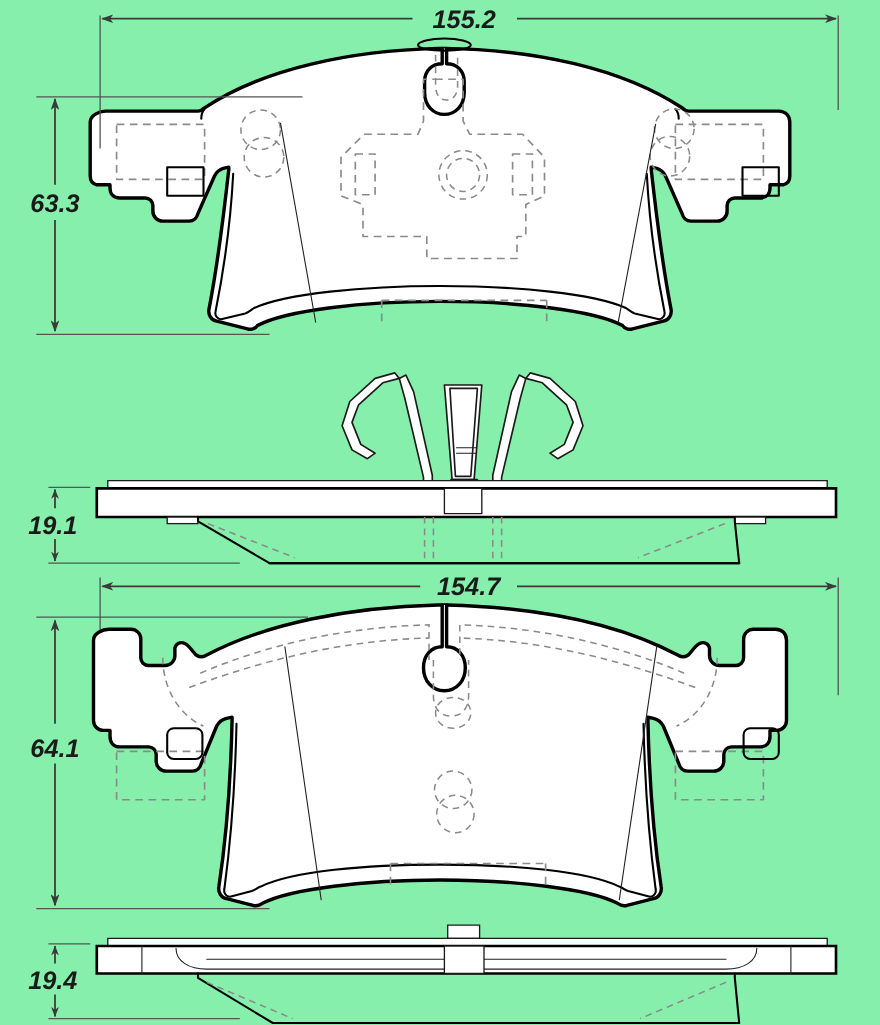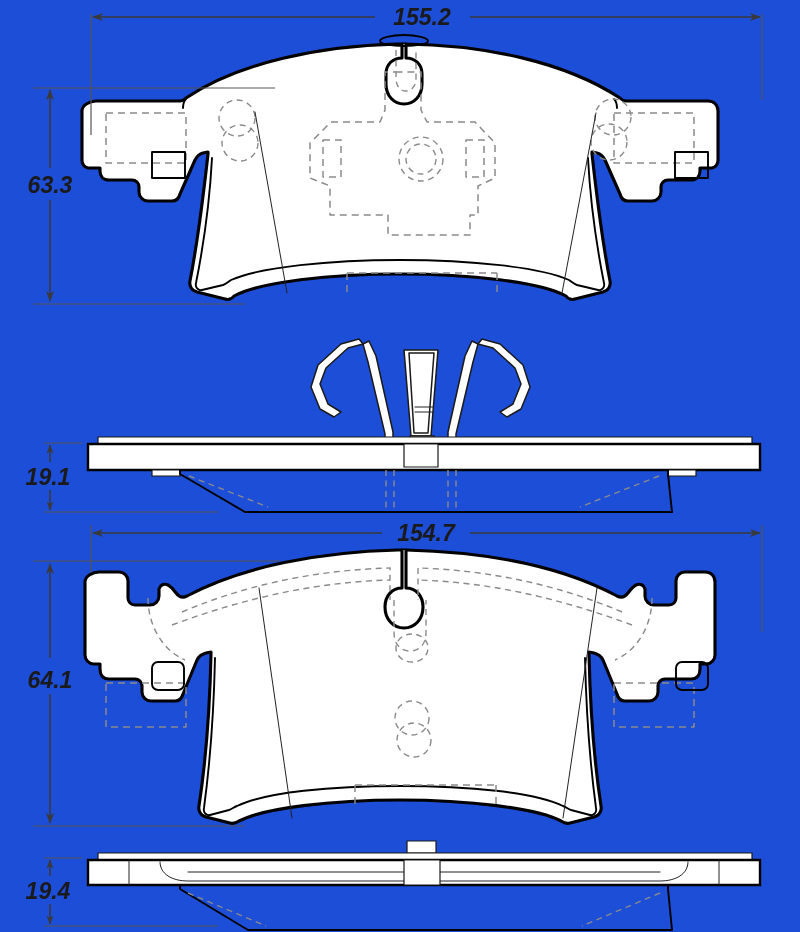--- a/index.html
+++ b/index.html
@@ -7,21 +7,21 @@
     padding: 0;
     background: #ffffff;
   }
   body {
     font-family: "Liberation Sans", sans-serif;
   }
   #sheet {
     position: relative;
     width: 800px;
     height: 932px;
-    background: #1d4ed8;
+    background: #86efac;
     overflow: hidden;
   }
   #sheet svg {
     display: block;
   }
   .dim-text {
     font-family: "Liberation Sans", sans-serif;
     font-weight: bold;
     font-style: italic;
     font-size: 23px;

